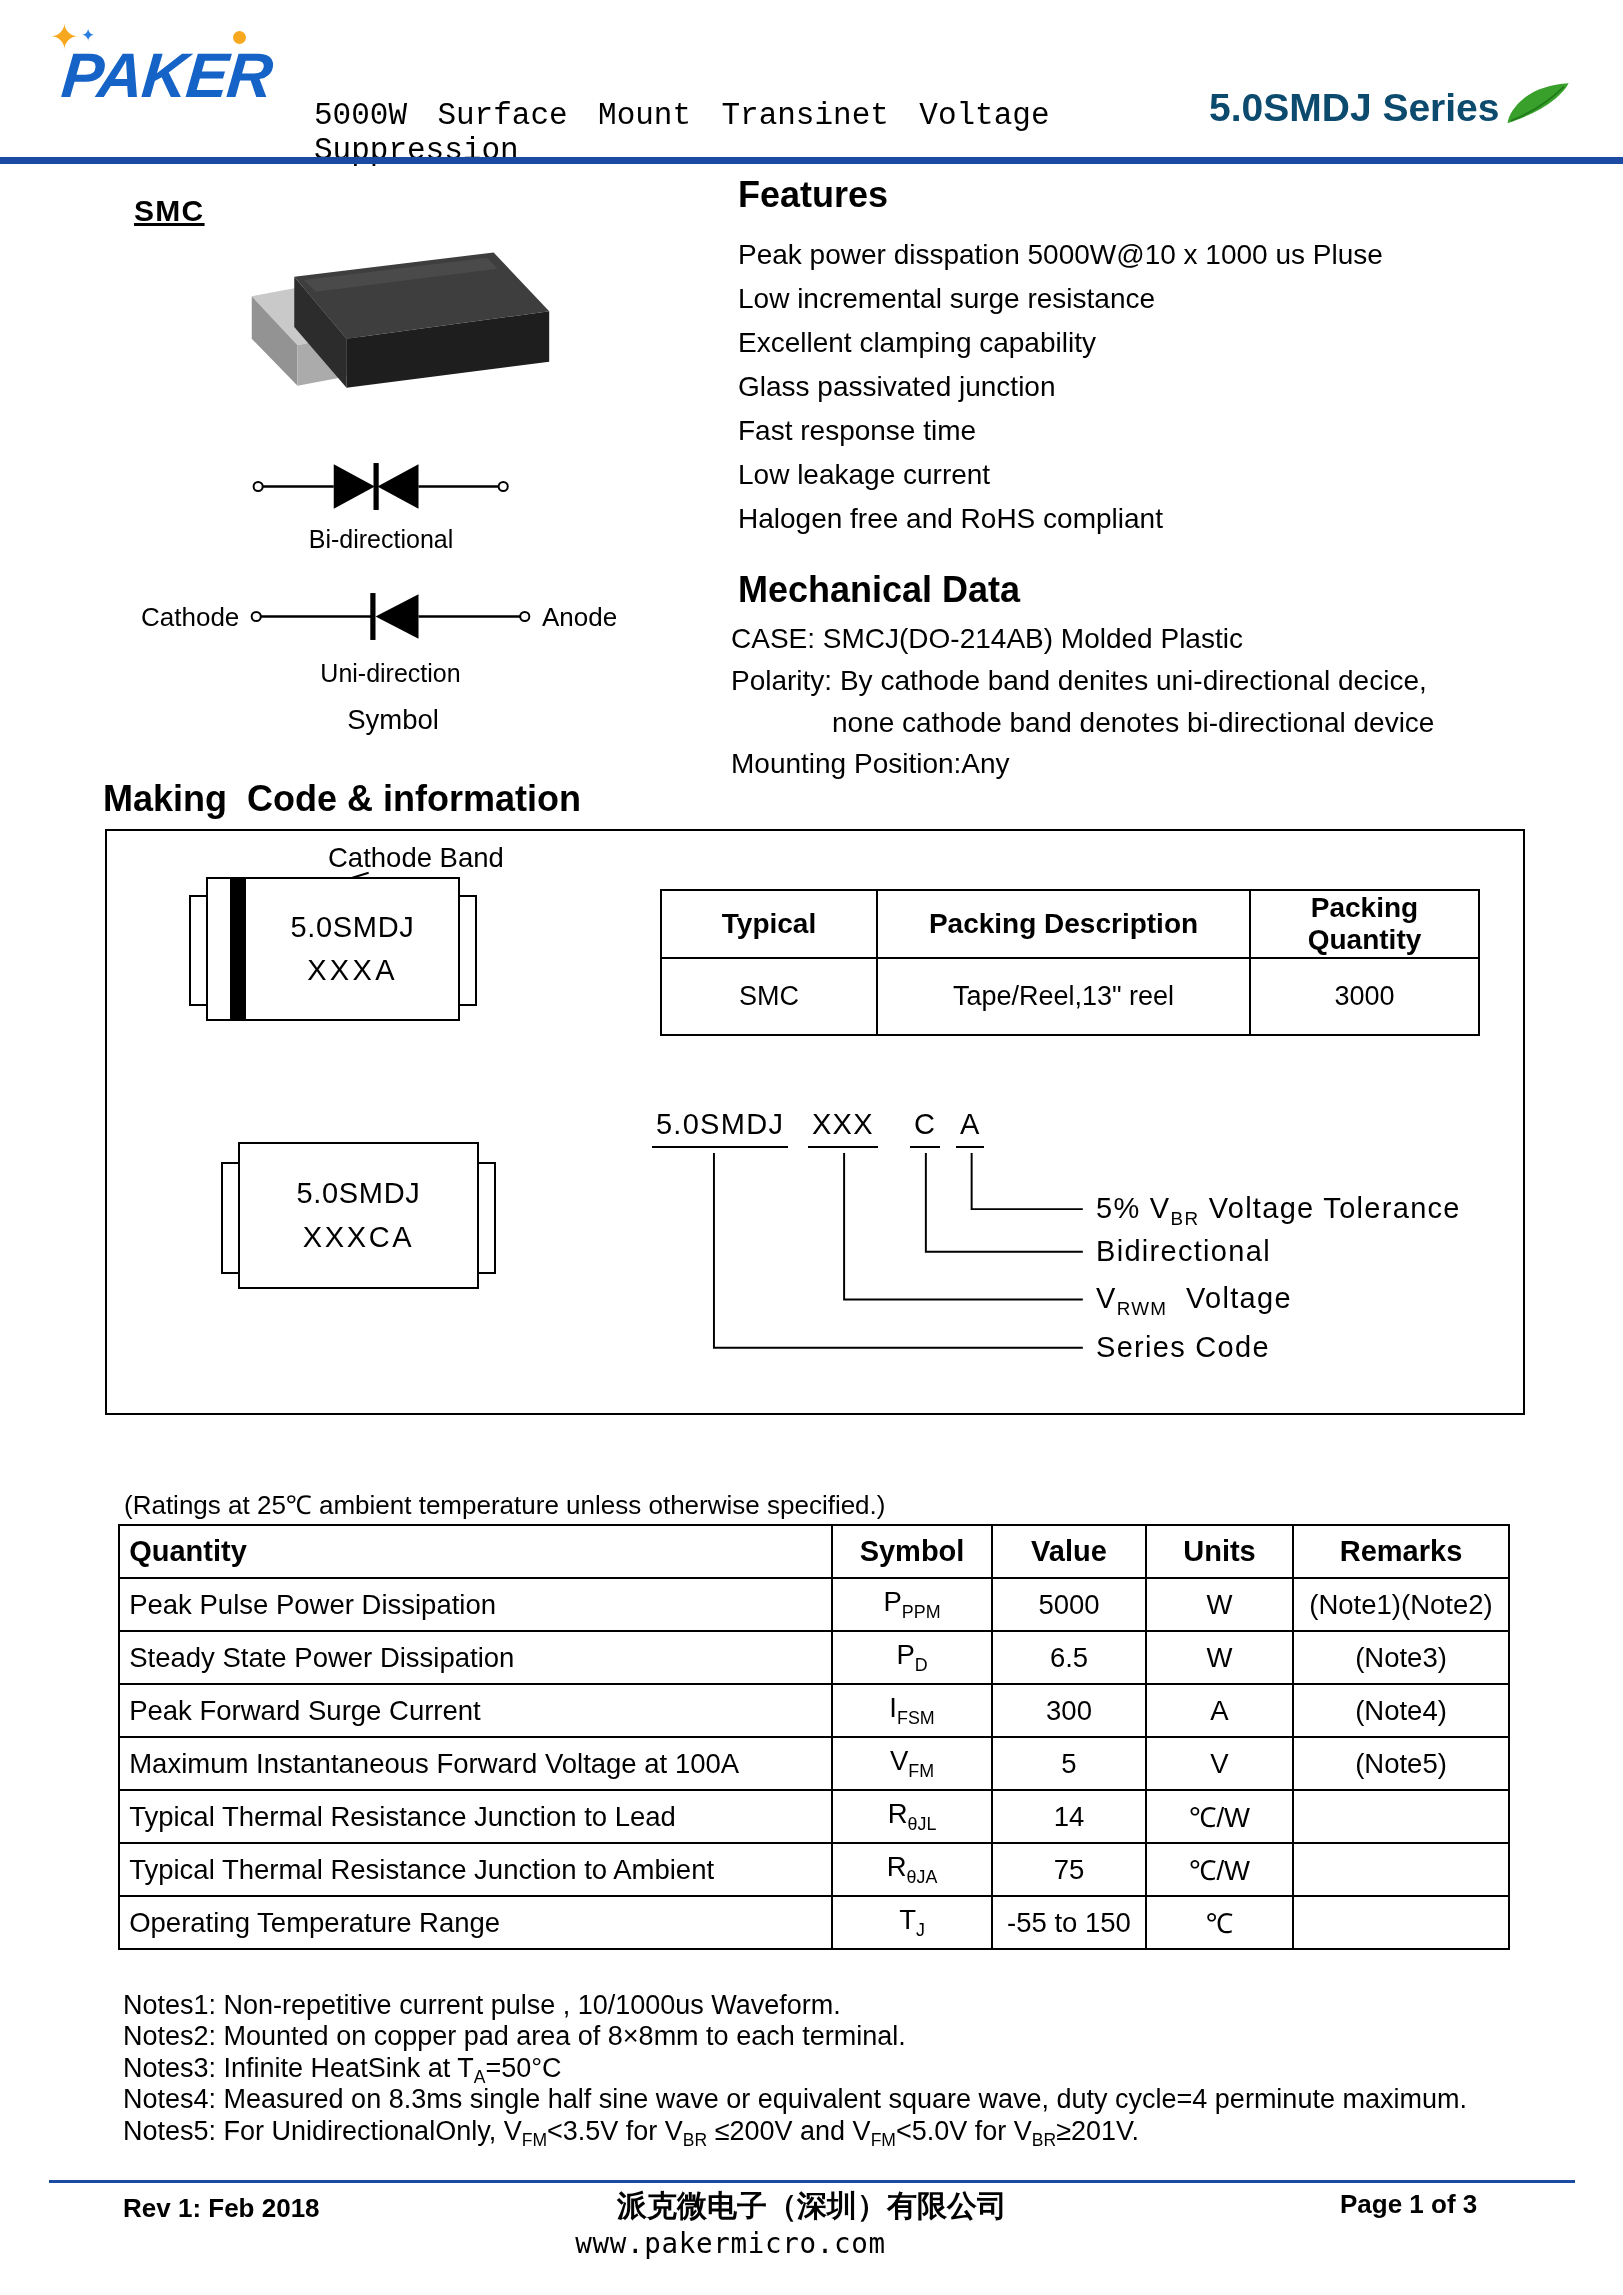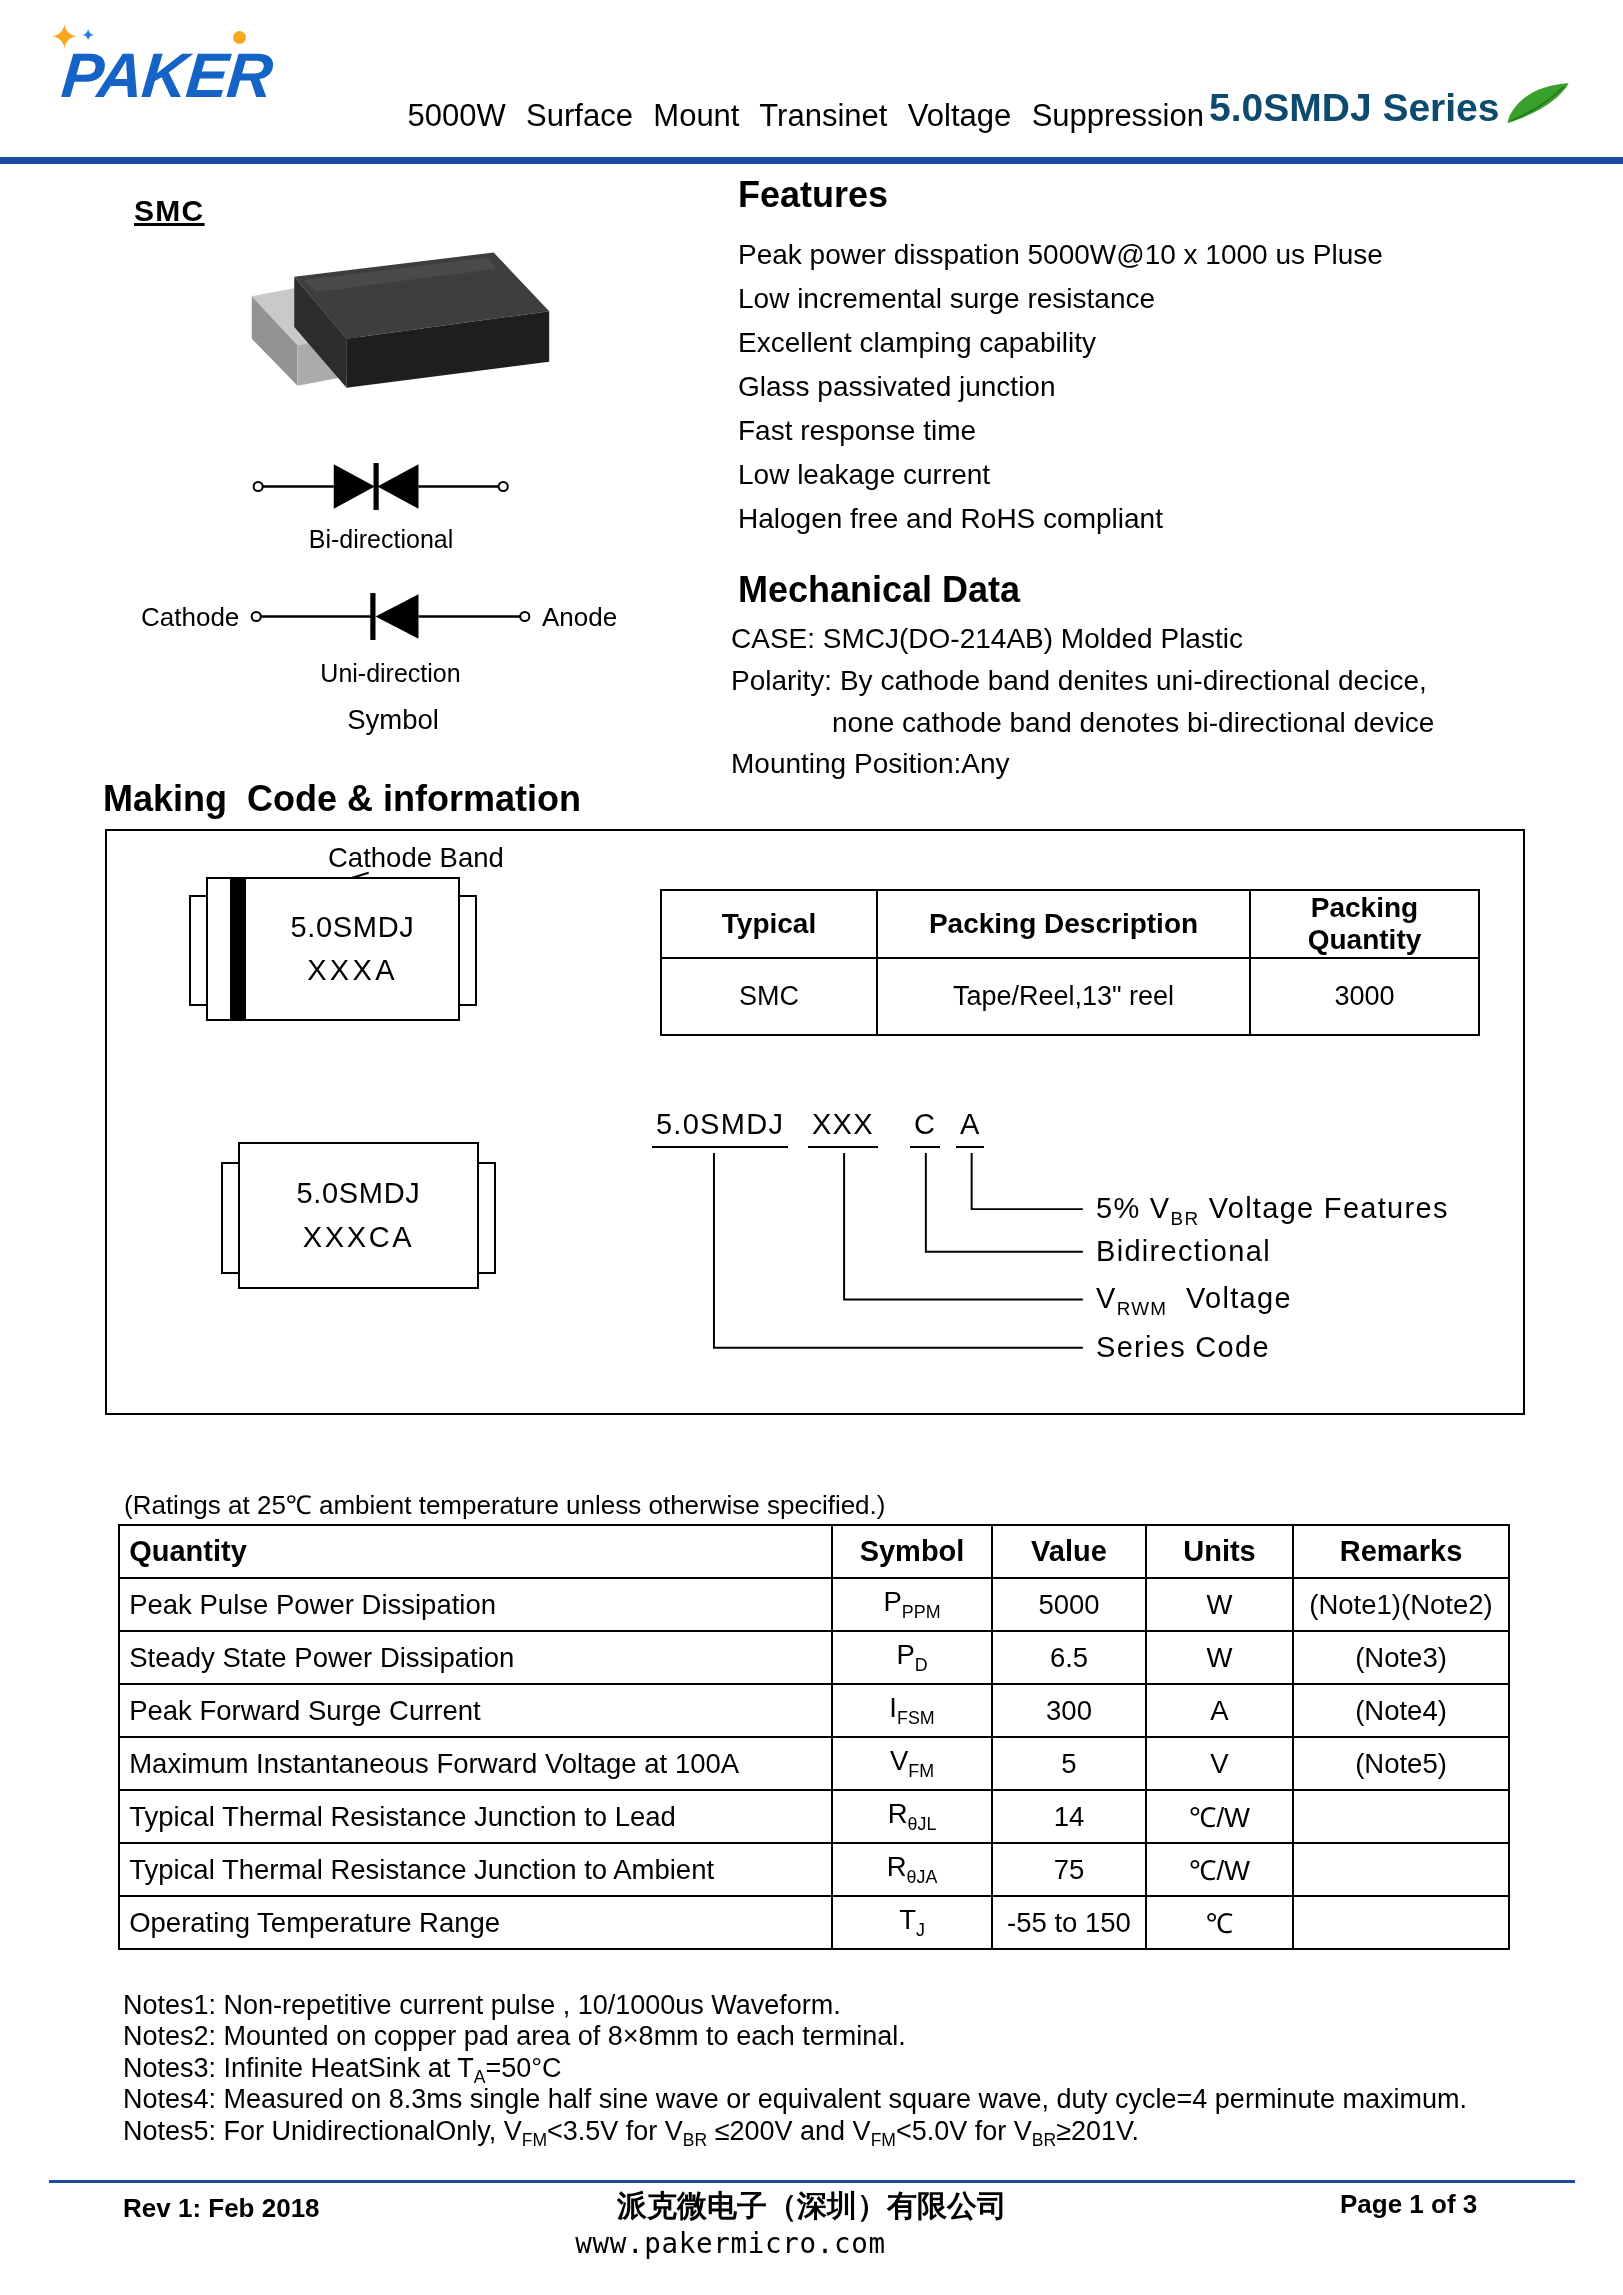--- a/index.html
+++ b/index.html
@@ -3,21 +3,21 @@
 <meta charset="utf-8">
 <style>
   html,body{margin:0;padding:0}
   body{width:1624px;height:2295px;position:relative;background:#fff;color:#000;
        font-family:"Liberation Sans",sans-serif;overflow:hidden}
   .abs{position:absolute}
   .section-heading{font-size:36px;font-weight:bold;white-space:pre}
   .caption{font-size:25px;text-align:center}
   .logo-text{position:absolute;left:2.6px;top:9.2px;font-style:italic;font-weight:bold;
              font-size:63px;color:#1563c6;letter-spacing:-1.3px;transform:skewX(-5deg)}
-  .doc-title{font-family:Liberation Sans, sans-serif;font-size:31px;text-align:right;word-spacing:11.8px}
+  .doc-title{font-family:Liberation Mono, monospace;font-size:31px;text-align:left;word-spacing:11.8px}
   .series-text{font-size:39px;font-weight:bold;color:#0c4a6e}
   .feature-item{font-size:28px;height:44px}
   .mech-line{font-size:28px}
   .pack-table{border-collapse:collapse;table-layout:fixed}
   .pack-table th,.pack-table td{border:2px solid #000;text-align:center}
   .pack-table th{font-size:28px;font-weight:bold}
   .pack-table td{font-size:27px}
   .code-part{position:absolute;font-size:29px;letter-spacing:1.3px;border-bottom:2px solid #000;padding:0 3.9px 5.2px}
   .legend{position:absolute;font-size:29px;letter-spacing:1.3px;white-space:pre}
   sub{font-size:0.65em}
@@ -165,21 +165,21 @@
     <span class="code-part" style="left:803px;top:277px;">C</span>
     <span class="code-part" style="left:849px;top:277px;">A</span>
 
     <svg style="position:absolute;left:0;top:0;" width="1416" height="581" viewBox="0 0 2165 888">
       <path d="M 1322,492 V 578 H 1492" fill="none" stroke="#000" stroke-width="3"></path>
       <path d="M 1252,492 V 643 H 1492" fill="none" stroke="#000" stroke-width="3"></path>
       <path d="M 1127,492 V 716 H 1492" fill="none" stroke="#000" stroke-width="3"></path>
       <path d="M 928,492 V 790 H 1492" fill="none" stroke="#000" stroke-width="3"></path>
     </svg>
 
-    <div class="legend" style="left:989px;top:361px;"><span>5% V</span><sub>BR</sub><span> Voltage Features</span></div>
+    <div class="legend" style="left:989px;top:361px;"><span>5% V</span><sub>BR</sub><span> Voltage Tolerance</span></div>
     <div class="legend" style="left:989px;top:404px;">Bidirectional</div>
     <div class="legend" style="left:989px;top:451px;"><span>V</span><sub>RWM</sub><span>  Voltage</span></div>
     <div class="legend" style="left:989px;top:500px;">Series Code</div>
   </div>
 
   <div class="abs" style="left:124px;top:1486px;font-size:26px;">(Ratings at 25℃  ambient temperature unless otherwise specified.)</div>
 
   <table class="ratings-table abs" style="left:118px;top:1524px;">
     <colgroup>
         <col style="width:713px">

